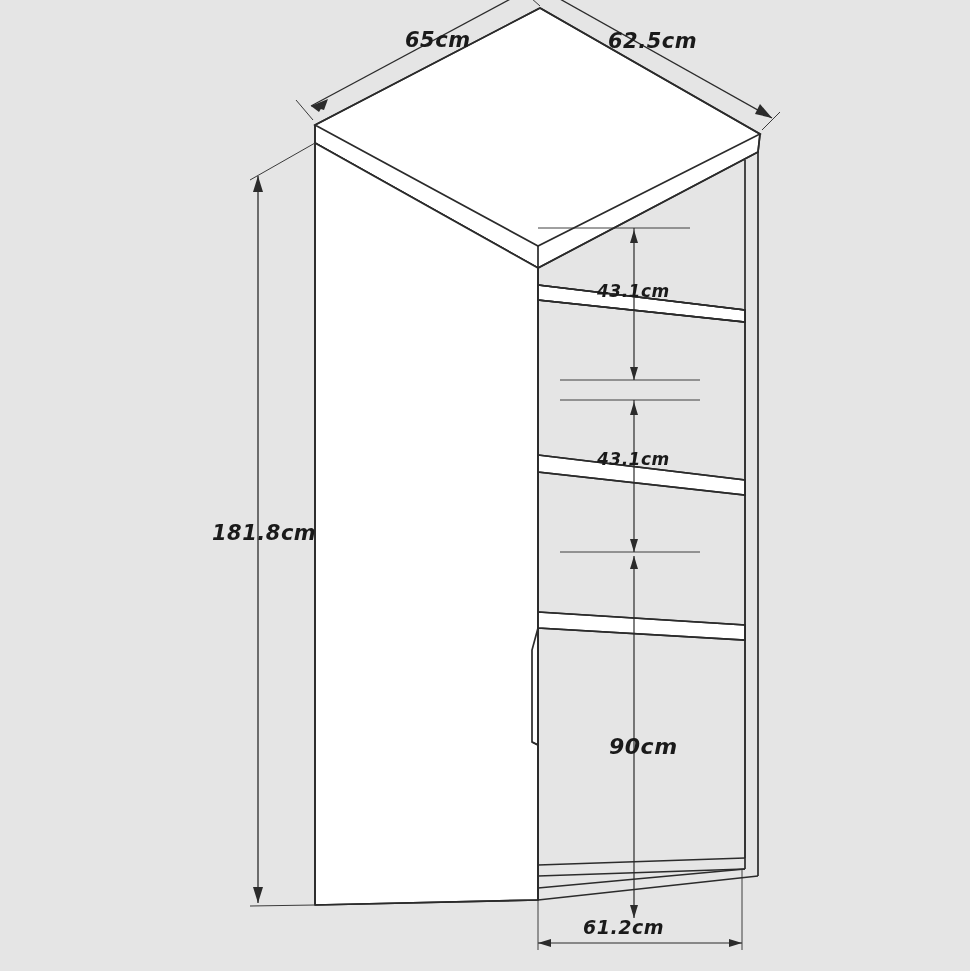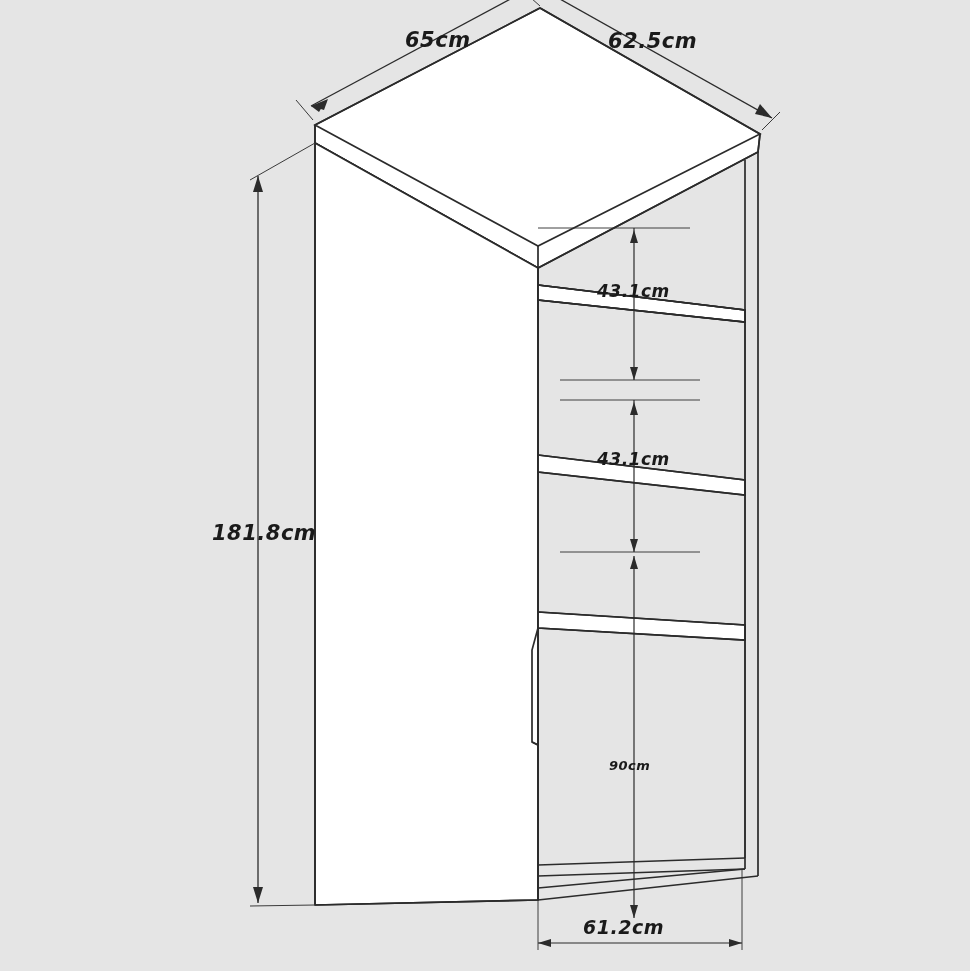--- a/index.html
+++ b/index.html
@@ -30,21 +30,21 @@
     font-weight: bold;
     color: #1a1a1a;
     white-space: nowrap;
     letter-spacing: 0.5px;
   }
   .dim-65 { left: 405px; top: 28px; font-size: 21px; }
   .dim-625 { left: 608px; top: 29px; font-size: 21px; }
   .dim-height { left: 212px; top: 513px; font-size: 21px; margin-top: 8px; }
   .dim-431a { left: 597px; top: 281px; font-size: 17px; }
   .dim-431b { left: 597px; top: 449px; font-size: 17px; }
-  .dim-90 { left: 609px; top: 758px; font-size: 13px; }
+  .dim-90 { left: 609px; top: 734px; font-size: 22px; }
   .dim-612 { left: 583px; top: 916px; font-size: 19px; text-align: right; }
 </style>
 </head>
 <body>
 
 <div id="stage">
 
   <svg id="drawing" viewBox="0 0 970 971">
     <g fill="none" stroke="#2b2b2b" stroke-width="1.7" stroke-linejoin="miter" stroke-linecap="butt">
 

